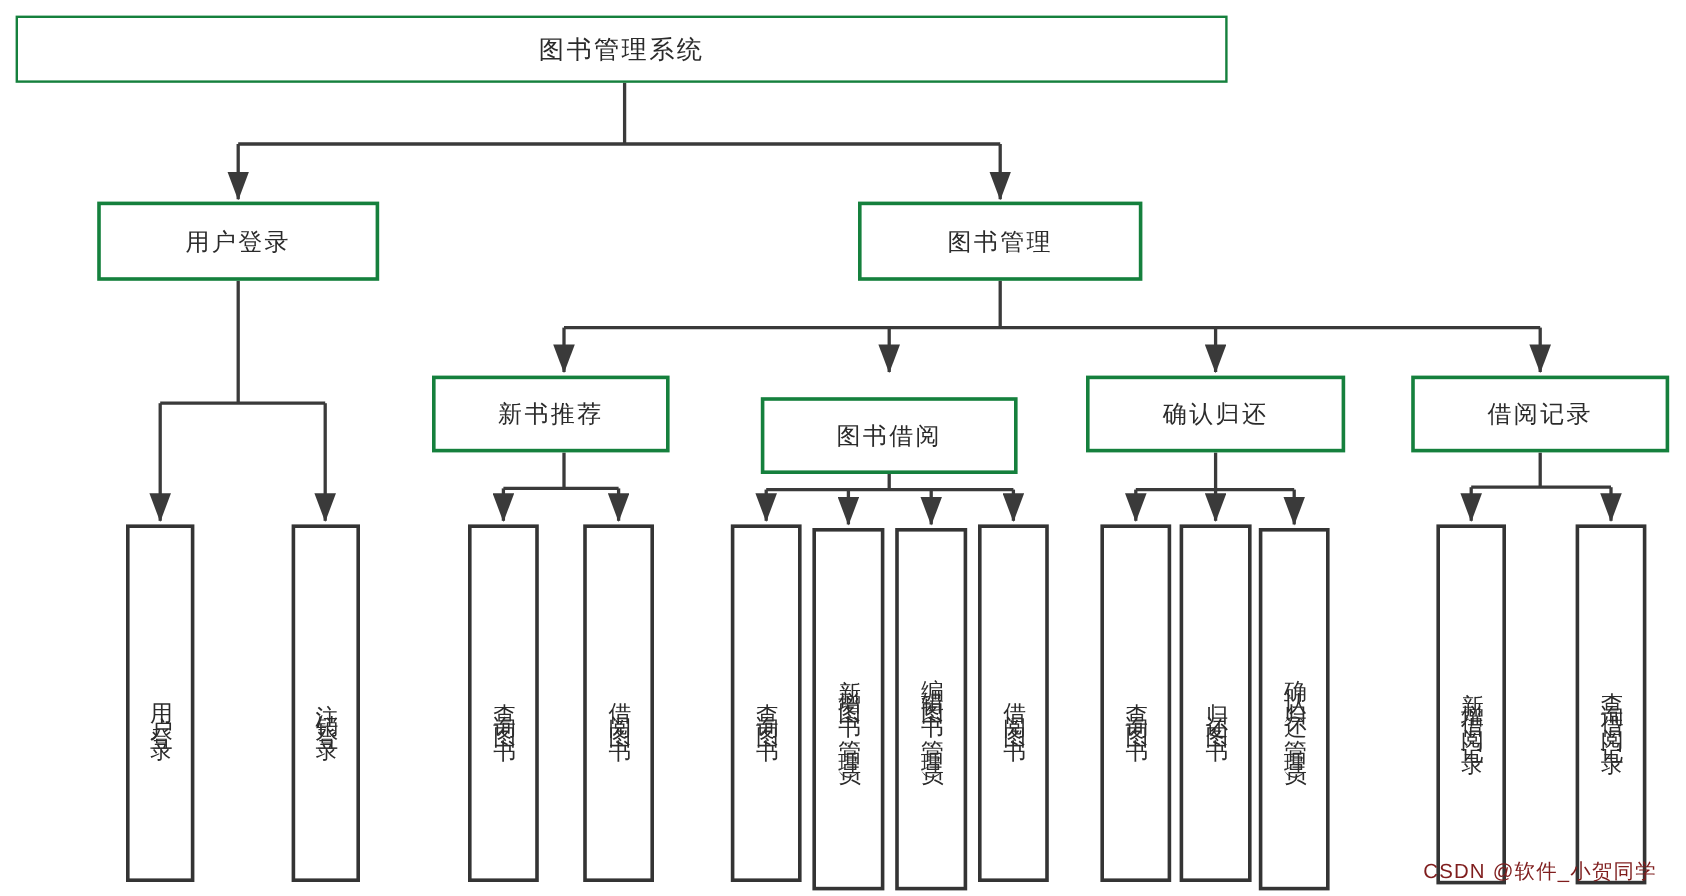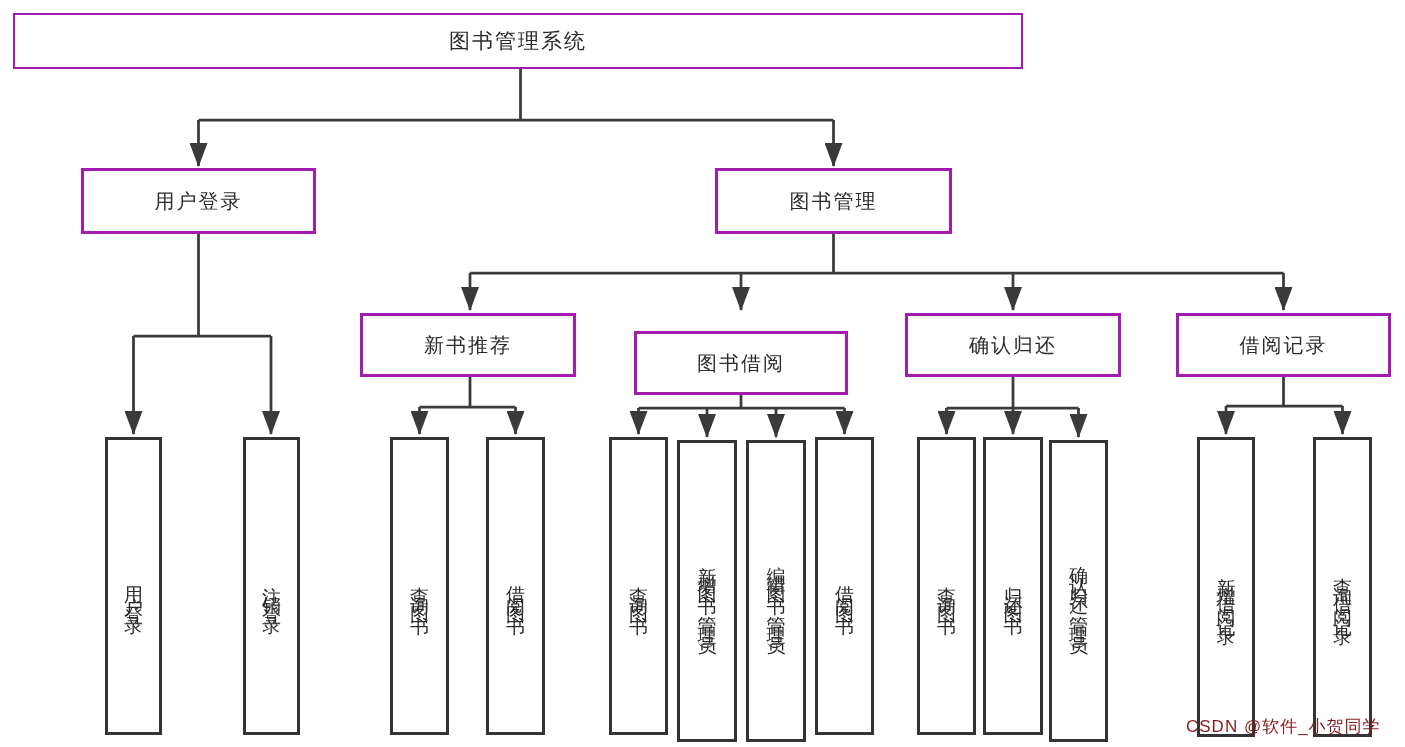--- a/index.html
+++ b/index.html
@@ -18,21 +18,21 @@
   .wires {
     position: absolute;
     left: 0;
     top: 0;
     pointer-events: none;
   }
   .hbox {
     position: absolute;
     box-sizing: border-box;
     background: #ffffff;
-    border: 3px solid #a21caf;
+    border: 3px solid #15803d;
     display: flex;
     align-items: center;
     justify-content: center;
     color: #2b2b2b;
     font-size: 20px;
     letter-spacing: 2px;
     white-space: nowrap;
     z-index: 2;
   }
   .hbox.root {
@@ -128,21 +128,21 @@
     <span>图书管理系统</span>
   </div>
 
   <div class="hbox" style="left:81px; top:168px; width:235px; height:66px;">
     <span>用户登录</span>
   </div>
   <div class="hbox" style="left:715px; top:168px; width:237px; height:66px;">
     <span>图书管理</span>
   </div>
 
-  <div class="hbox" style="left:360px; top:313px; width:216px; height:64px;">
+  <div class="hbox" style="left:360px; top:313px; width:198px; height:64px;">
     <span>新书推荐</span>
   </div>
   <div class="hbox" style="left:634px; top:331px; width:214px; height:64px;">
     <span>图书借阅</span>
   </div>
   <div class="hbox" style="left:905px; top:313px; width:216px; height:64px;">
     <span>确认归还</span>
   </div>
   <div class="hbox" style="left:1176px; top:313px; width:215px; height:64px;text-align:center;">
     <span>借阅记录</span>

